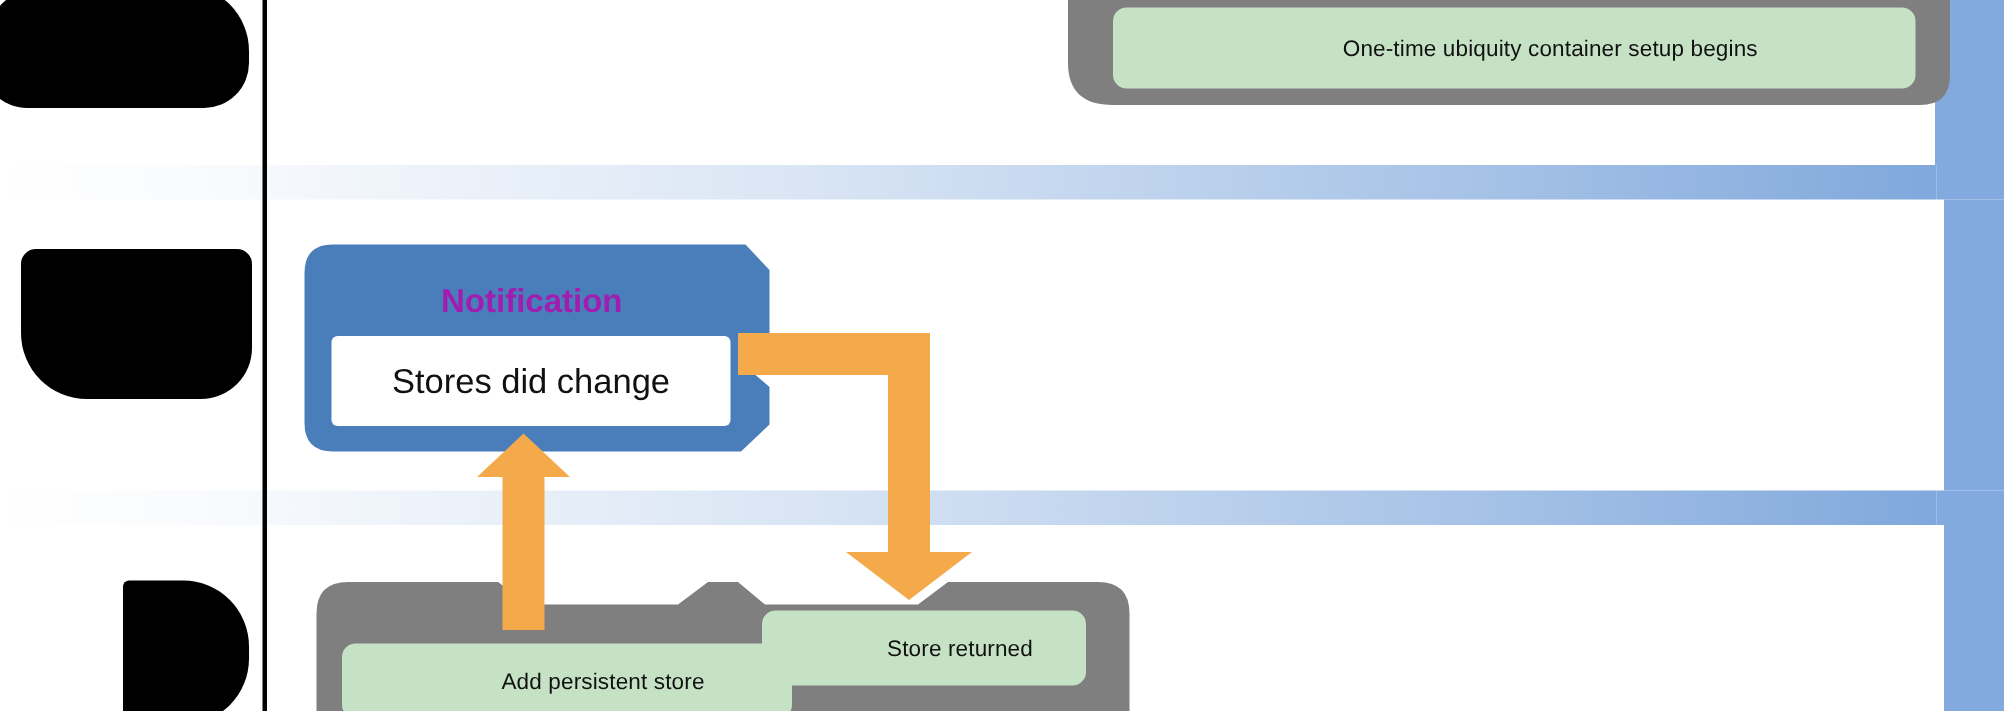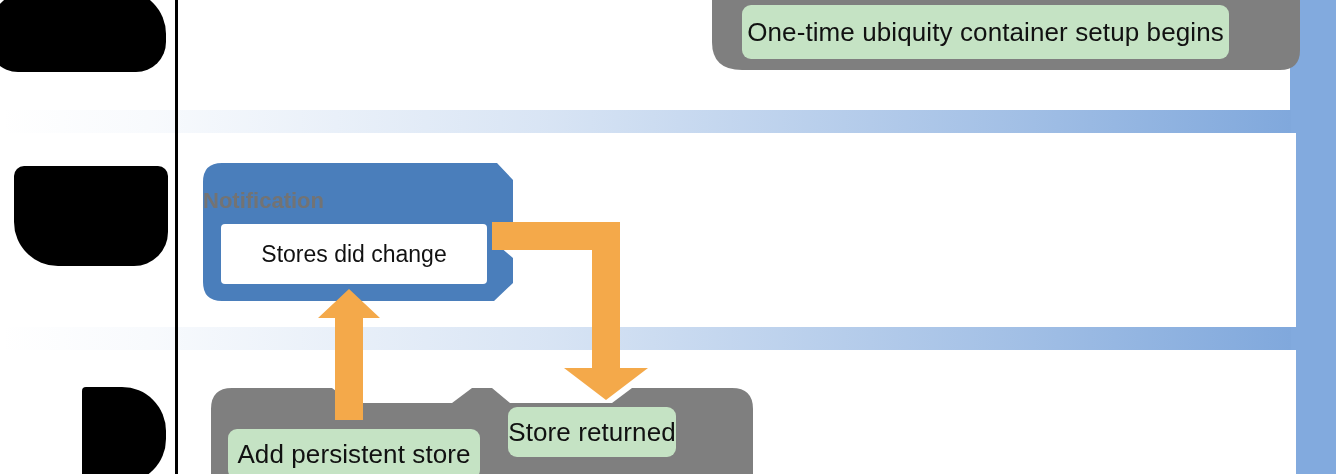--- a/index.html
+++ b/index.html
@@ -14,22 +14,22 @@
   .blob.b1{left:-12px;top:-10px;width:178px;height:82px;border-radius:44px 44px 30px 30px;}
   .blob.b2{left:14px;top:166px;width:154px;height:100px;border-radius:10px 10px 34px 44px;}
   .blob.b3{left:82px;top:387px;width:84px;height:96px;border-radius:4px 44px 44px 4px;}
 
   
   .band{position:absolute;height:23px;}
   .band.g{background:linear-gradient(to right,rgba(128,168,220,0) 0%,rgba(128,168,220,0.06) 12%,rgba(128,168,220,0.30) 42%,rgba(128,168,220,0.72) 78%,rgba(128,168,220,1) 100%);}
   .railbar{position:absolute;background:#82aade;}
 
   
-  .chip{position:absolute;background:#c5e3c4;border-radius:9px;display:flex;align-items:center;justify-content:center;color:#111111;font-size:26px;letter-spacing:.1px;}
-  .notif-title{position:absolute;color:#737373;font-weight:bold;font-size:22px;text-align:left;}
+  .chip{position:absolute;background:#c5e3c4;border-radius:9px;display:flex;align-items:center;justify-content:center;color:#111111;font-size:15px;letter-spacing:.1px;padding-left:48px;}
+  .notif-title{position:absolute;color:#a21caf;font-weight:bold;font-size:22px;text-align:center;}
   .notif-body{position:absolute;background:#ffffff;border-radius:4px;display:flex;align-items:center;justify-content:center;color:#111111;font-size:23px;}
   svg.ov{position:absolute;left:0;top:0;width:1336px;height:474px;overflow:visible;pointer-events:none;}
 </style>
 </head>
 <body>
 
 <div id="stage">
 
   <div class="band g" style="left:0px;top:110px;width:1291px;"></div>
   <div class="band g" style="left:0px;top:327px;width:1291px;"></div>

